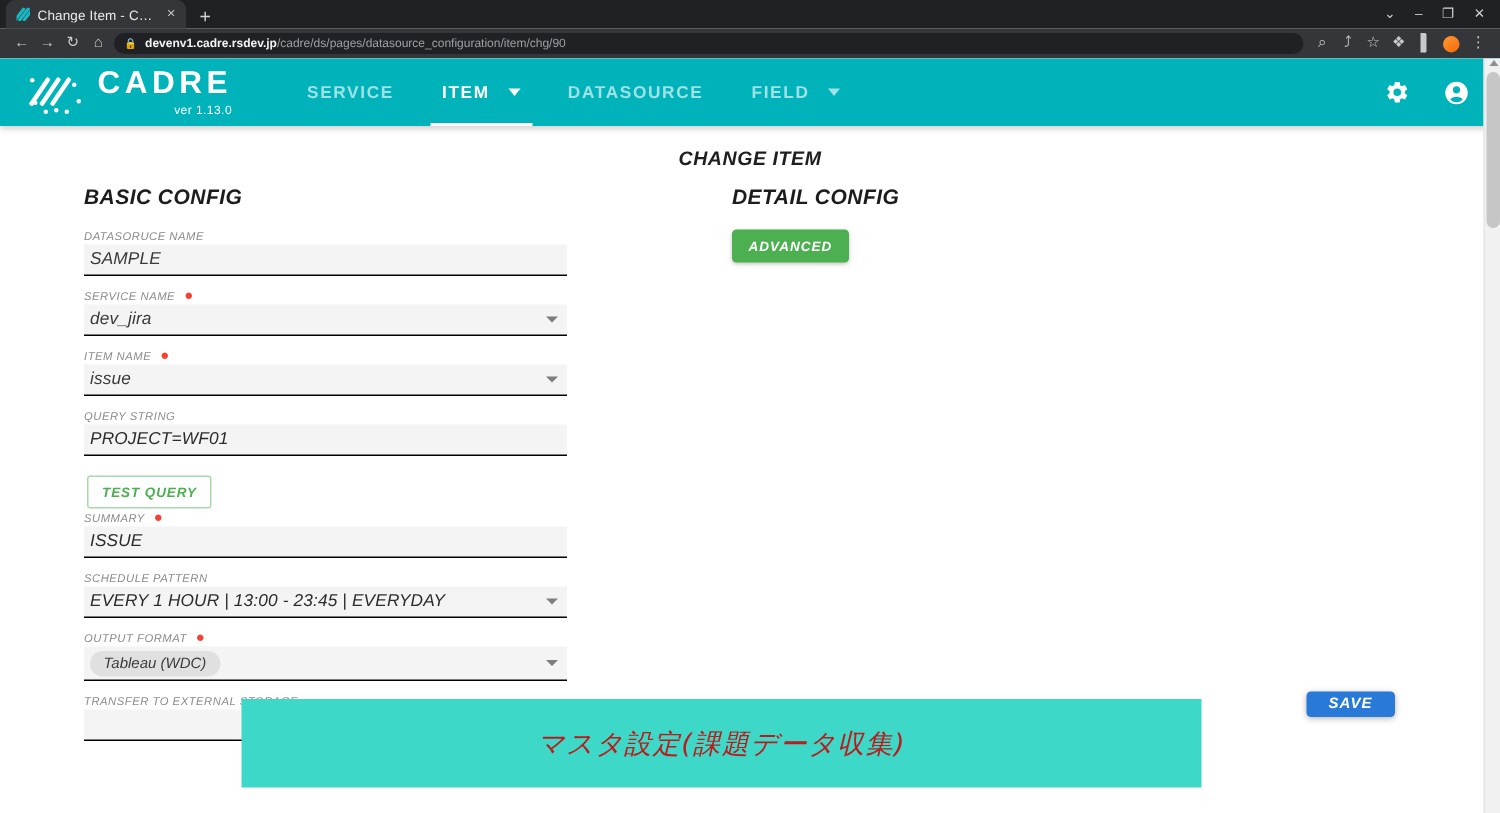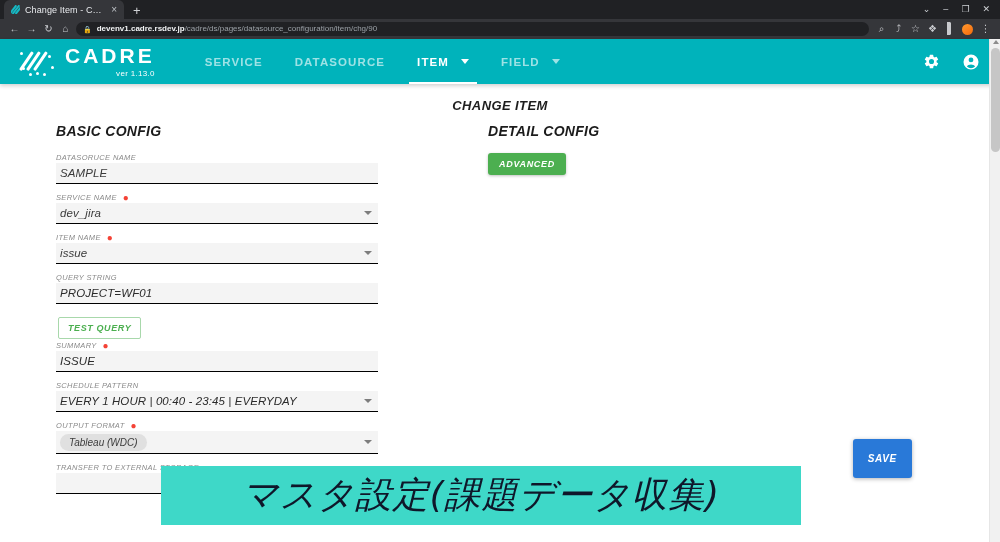--- a/index.html
+++ b/index.html
@@ -171,32 +171,32 @@
     color: #4caf50; background: #fff; font-size: 9px; font-weight: bold;
     letter-spacing: .6px; padding: 5px 9px; margin: 4px 0 2px 2px; text-align: right;
   }
   .btn-green {
     display: inline-block; background: #4caf50; color: #fff;
     font-size: 9px; font-weight: bold; letter-spacing: .7px;
     padding: 6px 11px; border-radius: 3px;
     box-shadow: 0 1px 3px rgba(0,0,0,.25);
   }
   .btn-blue {
-    position: absolute; right: 88px; bottom: 64px;
+    position: absolute; right: 70px; bottom: 64px;
     background: #2979d8; color: #fff; font-size: 10px; font-weight: bold;
-    letter-spacing: .7px; padding: 14px 15px; border-radius: 3px;
+    letter-spacing: .7px; padding: 3px 15px; border-radius: 3px;
     box-shadow: 0 1px 4px rgba(0,0,0,.3);
   }
 
   .banner {
     position: absolute; left: 161px; bottom: 17px; width: 640px; height: 59px;
     background: #3ed8c8; display: flex; align-items: center; justify-content: center;
   }
   .banner-text {
-    color: #0f172a; font-size: 36px; letter-spacing: 1px;
+    color: #b91c1c; font-size: 18px; letter-spacing: 1px;
     font-family: "DejaVu Sans", sans-serif;
   }
 
   .scrollbar {
     position: absolute; right: 0; top: 0; width: 11px; height: 503px;
     background: #f1f1f1; border-left: 1px solid #e6e6e6;
   }
   .scroll-thumb {
     position: absolute; top: 9px; left: 1px; width: 9px; height: 104px;
     background: #c6c6c6; border-radius: 5px;
@@ -270,26 +270,26 @@
         <div class="logo-text">
           <span class="brand">CADRE</span>
           <span class="ver">ver 1.13.0</span>
         </div>
       </div>
 
       <div class="nav">
         <div class="nav-item">
           <span>SERVICE</span>
         </div>
-        <div class="nav-item">
-          <span>DATASOURCE</span>
-        </div>
         <div class="nav-item active">
           <span>ITEM</span>
           <span class="caret"></span>
+        </div>
+        <div class="nav-item">
+          <span>DATASOURCE</span>
         </div>
         <div class="nav-item">
           <span>FIELD</span>
           <span class="caret"></span>
         </div>
       </div>
 
       <div class="appbar-right">
         <span class="icon-btn">
           <svg width="17" height="17" viewBox="0 0 24 24" fill="#ffffff">
@@ -359,21 +359,21 @@
               <span class="req">●</span>
             </div>
             <div class="fcontrol">
               <span class="fvalue strong">ISSUE</span>
             </div>
           </div>
 
           <div class="field">
             <div class="flabel">SCHEDULE PATTERN</div>
             <div class="fcontrol">
-              <span class="fvalue strong">EVERY 1 HOUR | 00:40 - 23:45 | EVERYDAY</span>
+              <span class="fvalue strong">EVERY 1 HOUR | 13:00 - 23:45 | EVERYDAY</span>
               <span class="sel-caret"></span>
             </div>
           </div>
 
           <div class="field">
             <div class="flabel">
               <span>OUTPUT FORMAT</span>
               <span class="req">●</span>
             </div>
             <div class="fcontrol" style="height:23px;">

